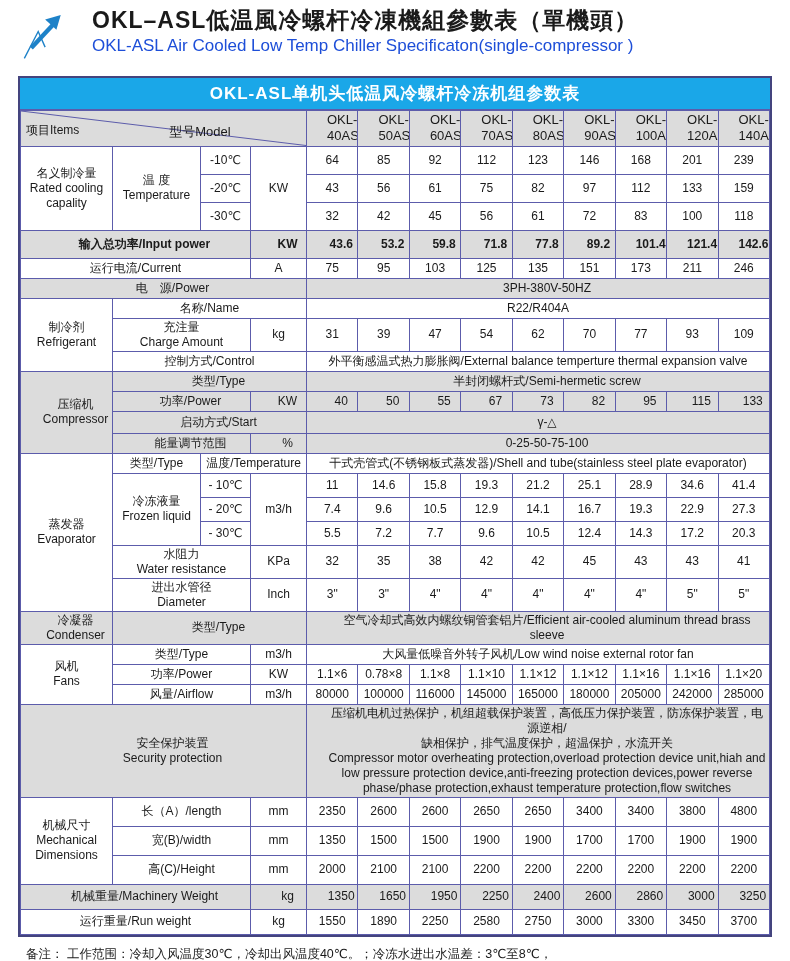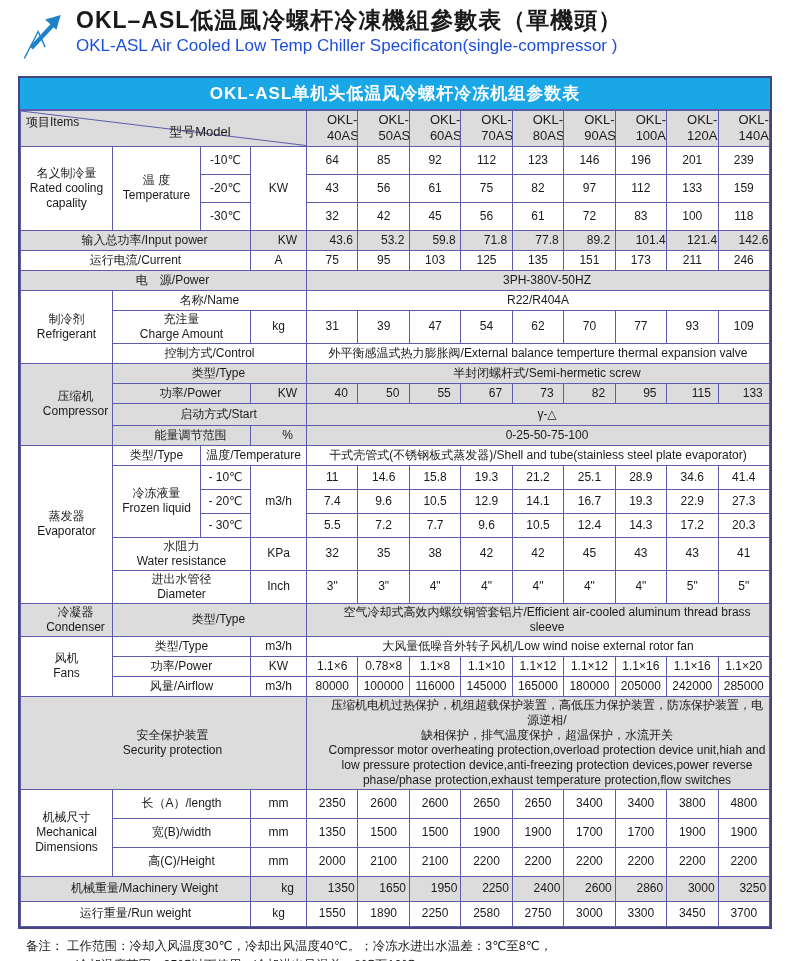--- a/index.html
+++ b/index.html
@@ -12,21 +12,21 @@
   html,body{margin:0;padding:0;background:#fff;}
   body{
     width:790px;
     color:var(--ink);
     font-family:"Liberation Sans","DejaVu Sans",sans-serif;
     -webkit-font-smoothing:antialiased;
   }
   .page{padding:4px 18px 10px 18px;}
 
   
-  .doc-header{display:flex;align-items:flex-start;gap:4px;padding:2px 0 4px 2px;}
+  .doc-header{display:flex;align-items:flex-start;gap:20px;padding:2px 0 4px 2px;}
   .logo{flex:0 0 auto;margin-top:2px;}
   .titles{display:flex;flex-direction:column;}
   .title-zh{font-size:23px;font-weight:bold;letter-spacing:1px;line-height:1.25;}
   .title-en{font-size:17px;line-height:1.25;color:#1d4ed8;}
 
   
   .table-wrap{margin-top:6px;border:2px solid #44447e;}
   .blue-bar{
     background:var(--accent);color:#fff;text-align:center;
     font-size:17px;font-weight:bold;padding:4px 12px;letter-spacing:1px;
@@ -44,21 +44,21 @@
   tr.shaded td{background:var(--gray);padding-left:20px;}
   tr.header-row td{font-size:13px;}
   td.left{text-align:left;}
   td.fit{font-size:11px;}
   td.small{font-size:11.4px;line-height:1.42;padding:4px 8px 4px 8px;}
 
   
   td.corner{position:relative;padding:0;}
   td.corner .diag{position:absolute;left:0;top:0;width:100%;height:100%;}
   td.corner .diag line{stroke:var(--grid);stroke-width:1;vector-effect:non-scaling-stroke;}
-  td.corner .ci{position:absolute;left:5px;bottom:16px;font-size:12px;}
+  td.corner .ci{position:absolute;left:5px;bottom:8px;font-size:12px;}
   td.corner .cm{position:absolute;left:52%;top:38%;font-size:13px;}
 
   
   .notes{margin-top:8px;padding-left:8px;font-size:12.5px;line-height:1.55;}
   .note-line{white-space:pre-wrap;}
   .note-line.indent{padding-left:50px;}
 </style>
 </head>
 <body>
 
@@ -127,21 +127,21 @@
             <td rowspan="3">温 度
 Temperature</td>
             <td>-10℃</td>
             <td rowspan="3">KW</td>
             <td>64</td>
             <td>85</td>
             <td>92</td>
             <td>112</td>
             <td>123</td>
             <td>146</td>
-            <td>196</td>
+            <td>168</td>
             <td>201</td>
             <td>239</td>
           </tr>
           <tr style="height: 28px;">
             <td>-20℃</td>
             <td>43</td>
             <td>56</td>
             <td>61</td>
             <td>75</td>
             <td>82</td>
@@ -155,21 +155,21 @@
             <td>32</td>
             <td>42</td>
             <td>45</td>
             <td>56</td>
             <td>61</td>
             <td>72</td>
             <td>83</td>
             <td>100</td>
             <td>118</td>
           </tr>
-          <tr class="shaded" style="height: 20px;">
+          <tr class="shaded" style="height: 28px; font-weight: bold;">
             <td colspan="3">输入总功率/Input power</td>
             <td>KW</td>
             <td>43.6</td>
             <td>53.2</td>
             <td>59.8</td>
             <td>71.8</td>
             <td>77.8</td>
             <td>89.2</td>
             <td>101.4</td>
             <td>121.4</td>

